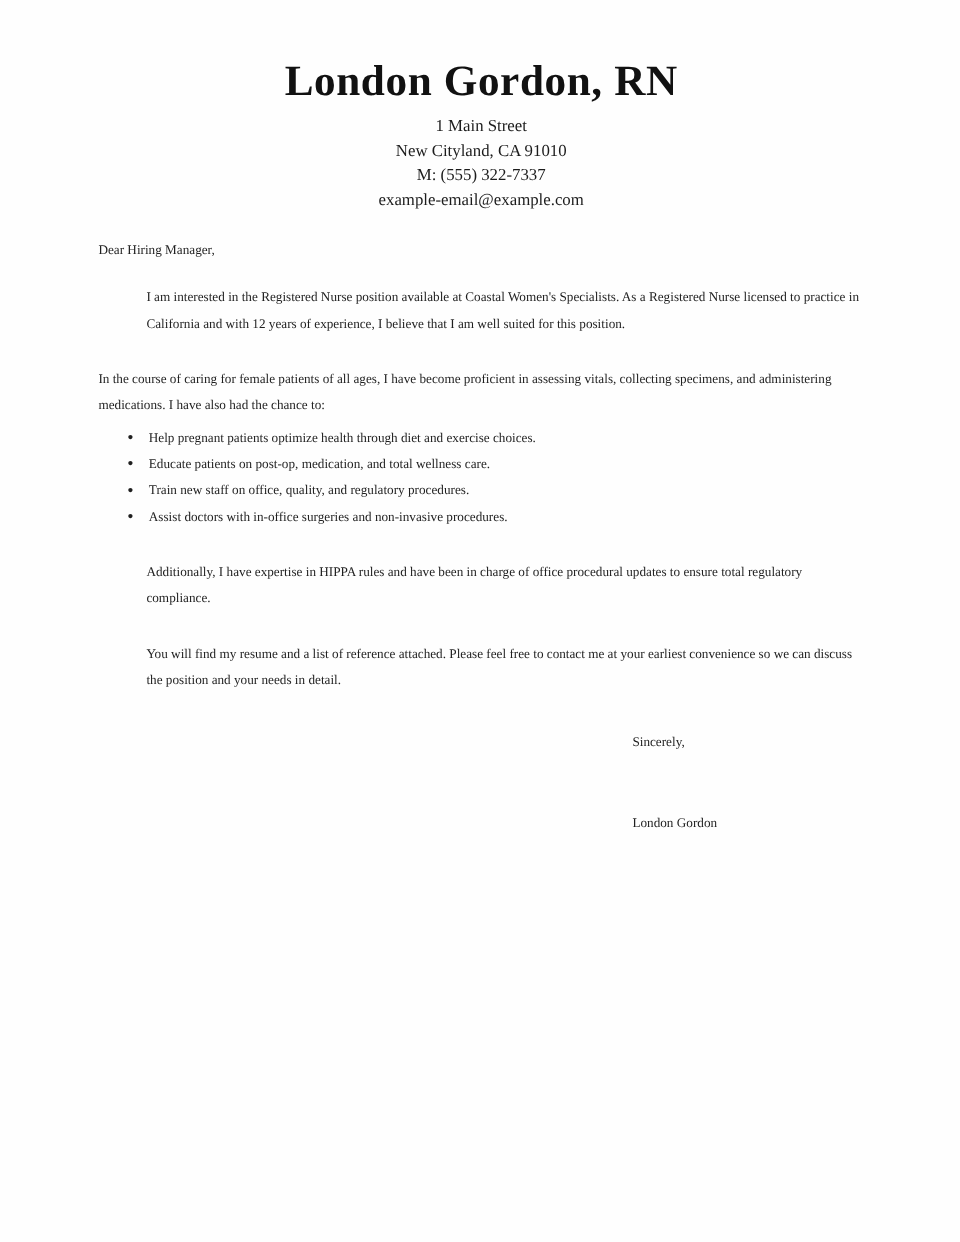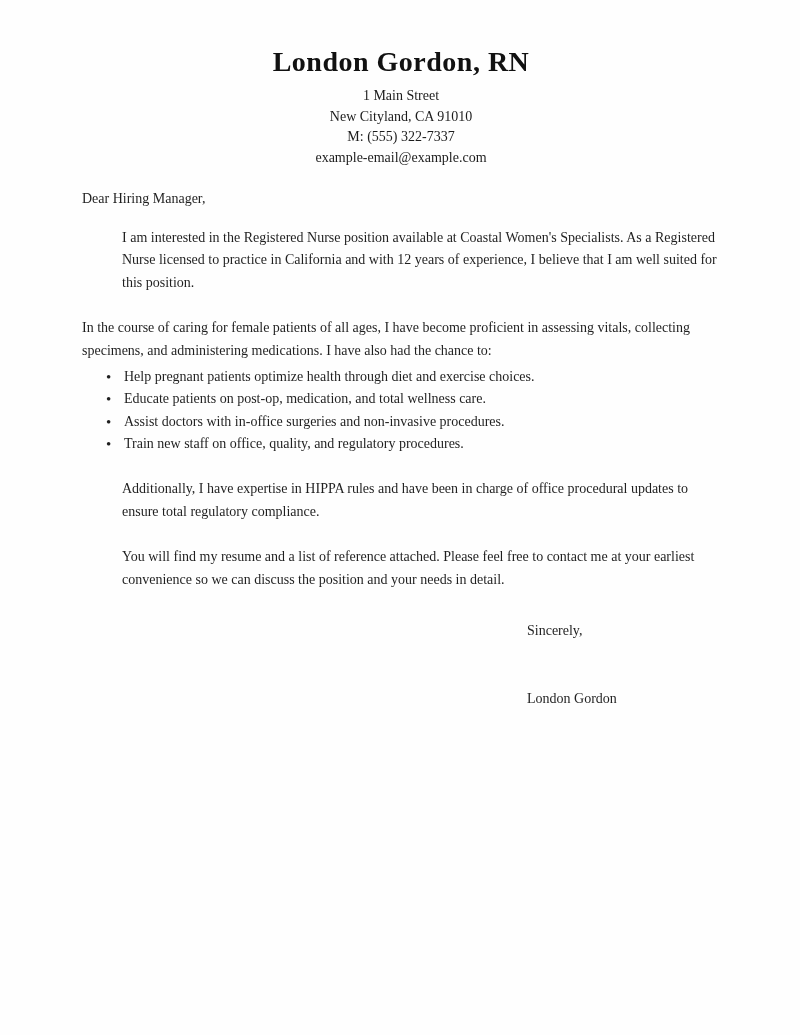--- a/index.html
+++ b/index.html
@@ -15,33 +15,33 @@
     width: 800px;
     height: 1035px;
     background: #fefefe;
     padding: 46px 80px 0 82px;
   }
   .letter-header {
     text-align: center;
     margin-bottom: 20px;
   }
   .name {
-    font-size: 28px;
+    font-size: 36px;
     font-weight: bold;
     letter-spacing: 0.5px;
     color: #111111;
     margin-bottom: 8px;
   }
   .contact-line {
     font-size: 14px;
     line-height: 20.5px;
     color: #1c1c1c;
   }
   .body-text {
-    font-size: 14px;
+    font-size: 11px;
     line-height: 22.5px;
     color: #1f1f1f;
   }
   .salutation {
     margin-top: 18px;
     margin-bottom: 16px;
   }
   .para {
     margin-bottom: 23px;
     max-width: 648px;
@@ -91,22 +91,22 @@
 
     <div class="salutation">Dear Hiring Manager,</div>
 
     <p class="para">I am interested in the Registered Nurse position available at Coastal Women's Specialists. As a Registered Nurse licensed to practice in California and with 12 years of experience, I believe that I am well suited for this position.</p>
 
     <p class="para-tight">In the course of caring for female patients of all ages, I have become proficient in assessing vitals, collecting specimens, and administering medications. I have also had the chance to:</p>
 
     <ul class="bullet-list">
       <li>Help pregnant patients optimize health through diet and exercise choices.</li>
       <li>Educate patients on post-op, medication, and total wellness care.</li>
+      <li>Train new staff on office, quality, and regulatory procedures.</li>
       <li>Assist doctors with in-office surgeries and non-invasive procedures.</li>
-      <li>Train new staff on office, quality, and regulatory procedures.</li>
     </ul>
 
     <p class="para">Additionally, I have expertise in HIPPA rules and have been in charge of office procedural updates to ensure total regulatory compliance.</p>
 
     <p class="para">You will find my resume and a list of reference attached. Please feel free to contact me at your earliest convenience so we can discuss the position and your needs in detail.</p>
 
     <div class="closing-block">
       <div>Sincerely,</div>
       <div class="signature">London Gordon</div>
     </div>

